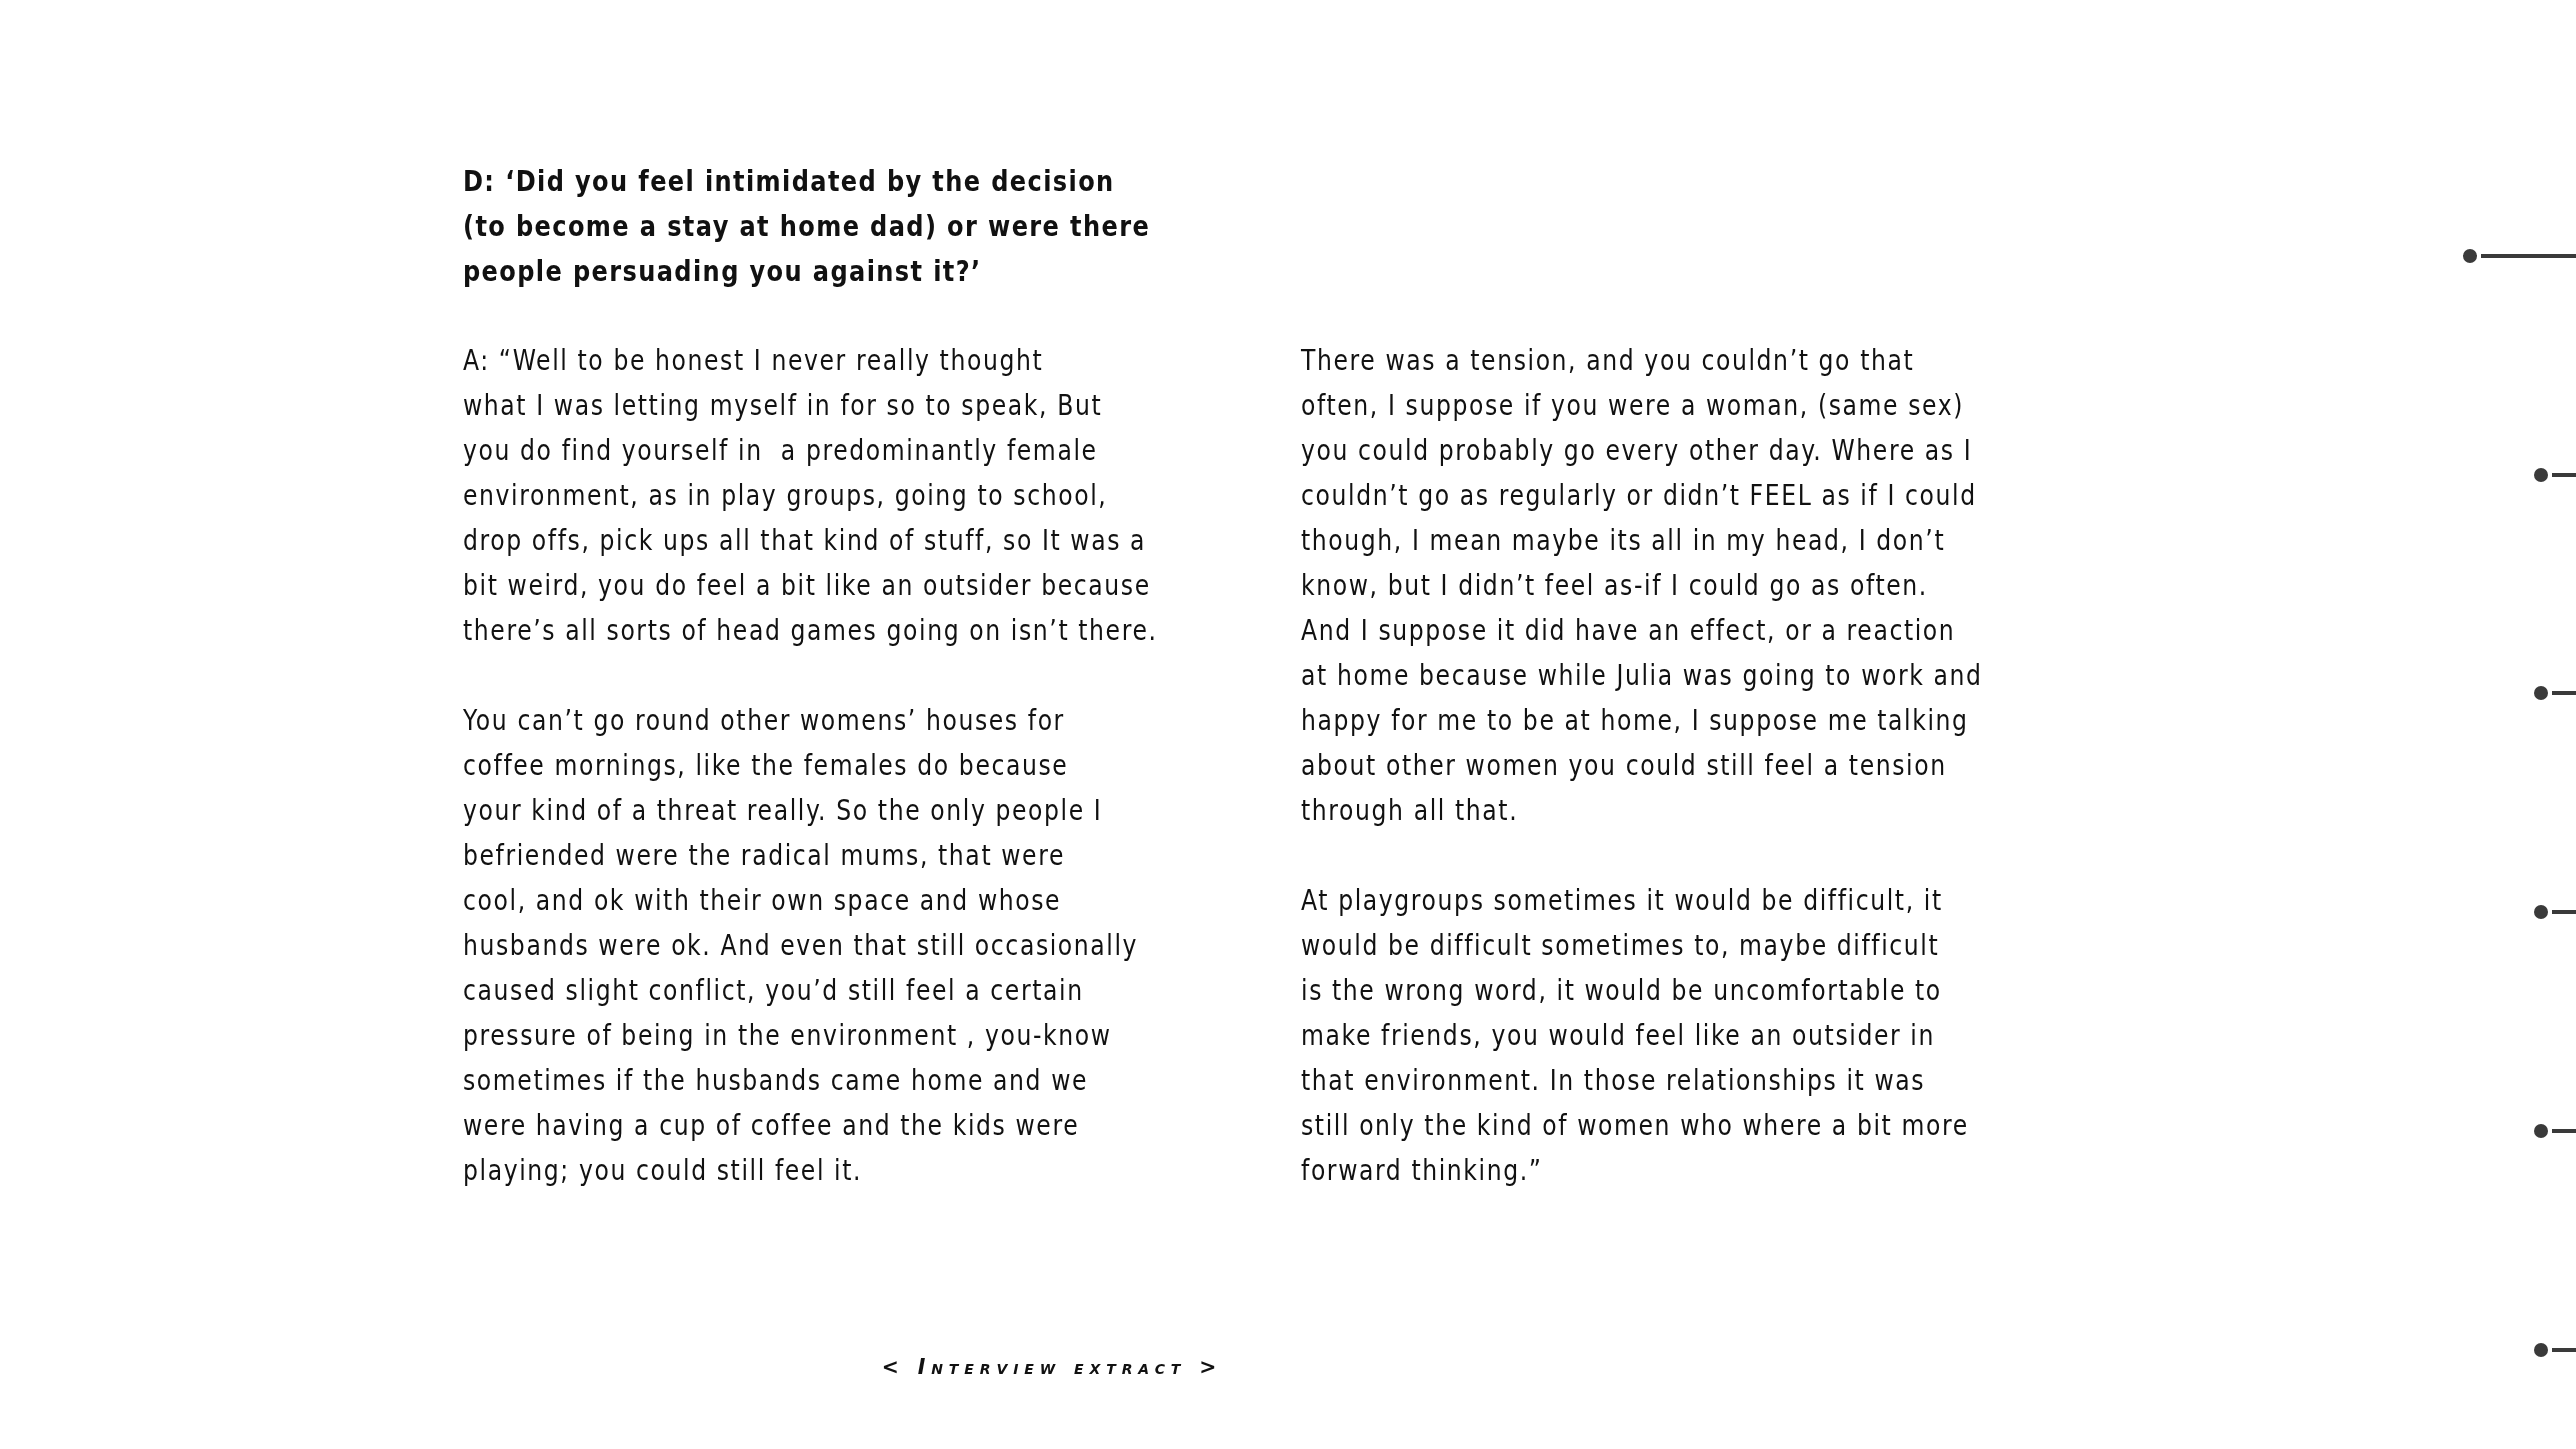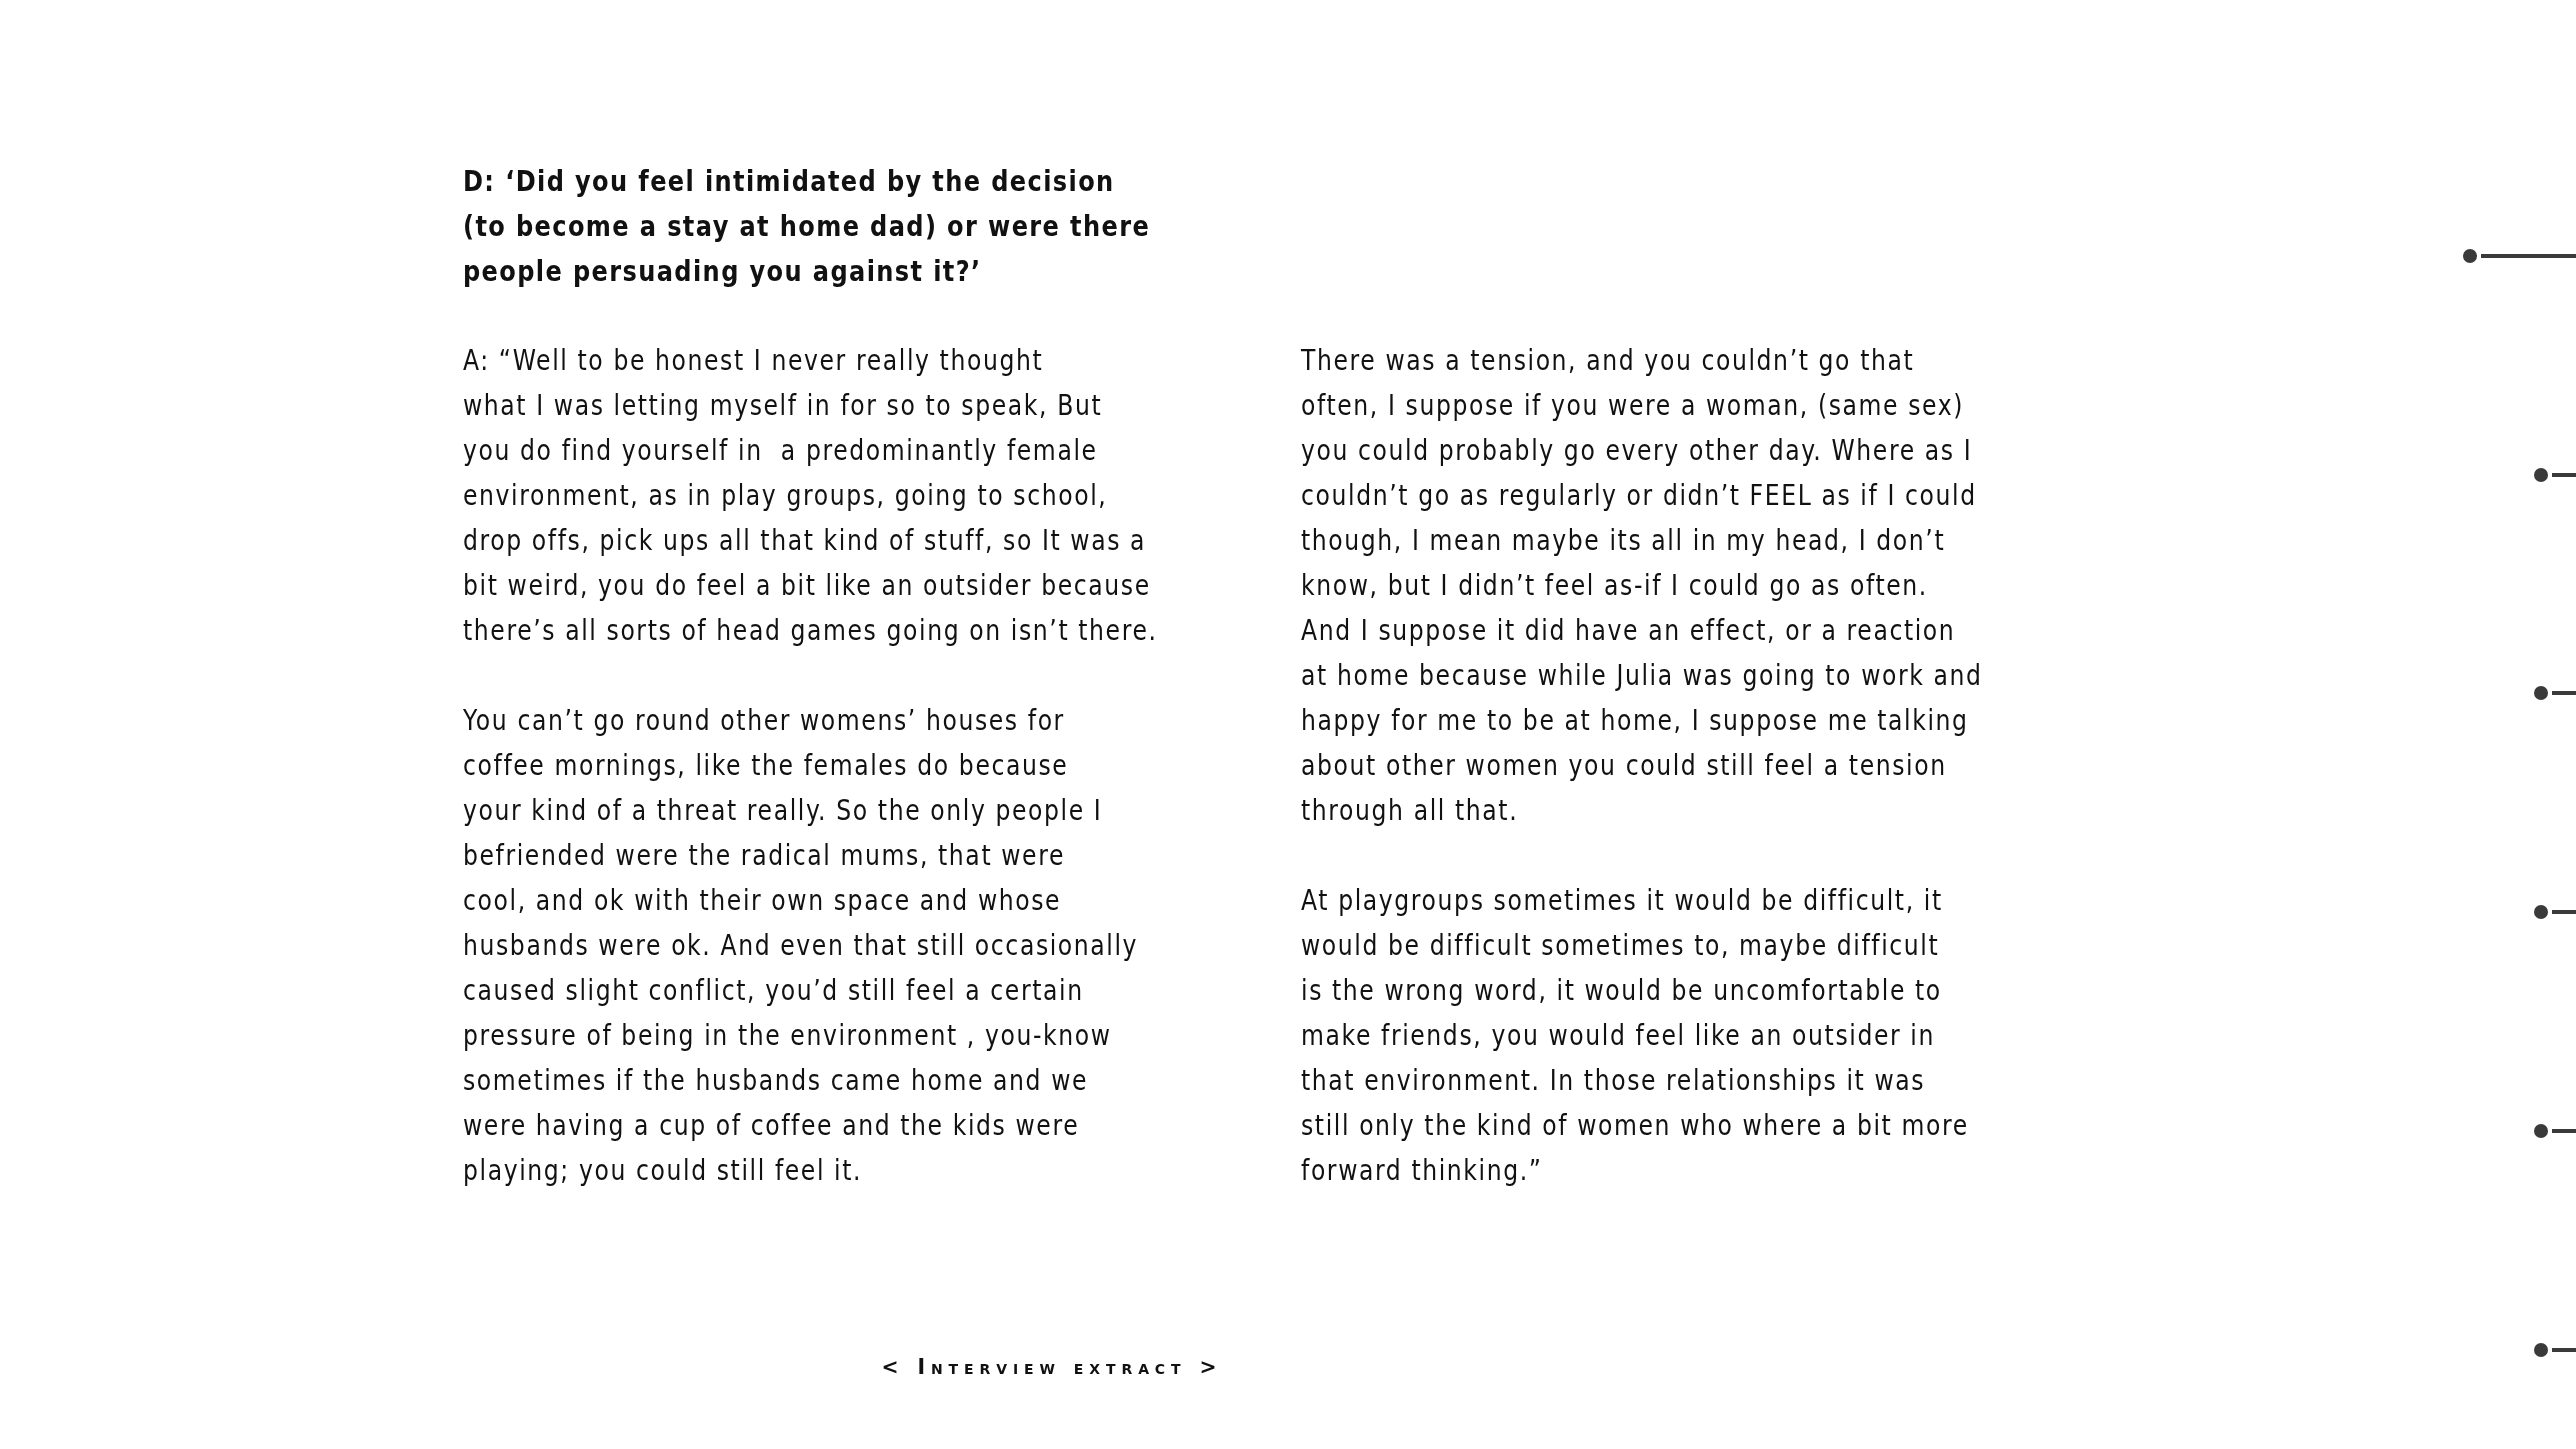--- a/index.html
+++ b/index.html
@@ -17,21 +17,21 @@
     position: absolute; top: 338px; width: 966px;
     font-size: 28px; line-height: 45px; letter-spacing: 1.9px;
     transform: scaleX(0.84); transform-origin: left top;
   }
   .col-left { left: 463px; }
   .col-right { left: 1301px; }
   .line { white-space: pre; height: 45px; }
   .gap { height: 45px; }
   .caption {
     position: absolute; left: 0; width: 2104px; top: 1355px; text-align: center;
-    font-size: 20.4px; letter-spacing: 5.9px; font-weight: bold; font-variant: small-caps;
+    font-size: 20.4px; letter-spacing: 5.9px; font-weight: bold; font-variant: small-caps; font-style: italic;
   }
   .marker { position: absolute; height: 4.3px; }
   .marker .dot { position: absolute; left: 0; top: -5.4px; width: 14px; height: 14px; border-radius: 50%; background: #3a3a3a; }
   .marker .bar { position: absolute; left: 18px; right: 0; top: 0; height: 4.3px; background: #3a3a3a; }
 </style>
 </head>
 <body>
 
 <div class="question">
   <div>D: ‘Did you feel intimidated by the decision</div>

